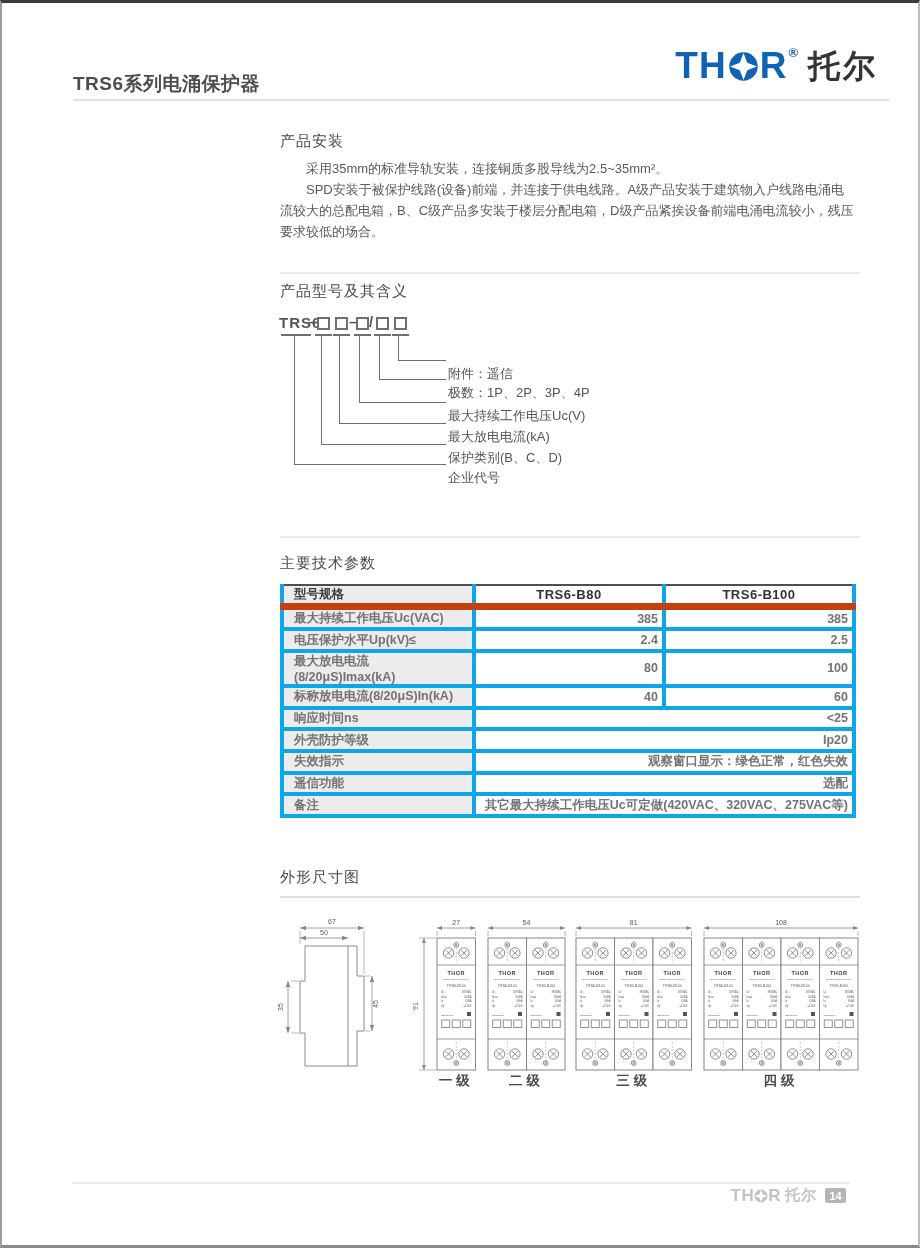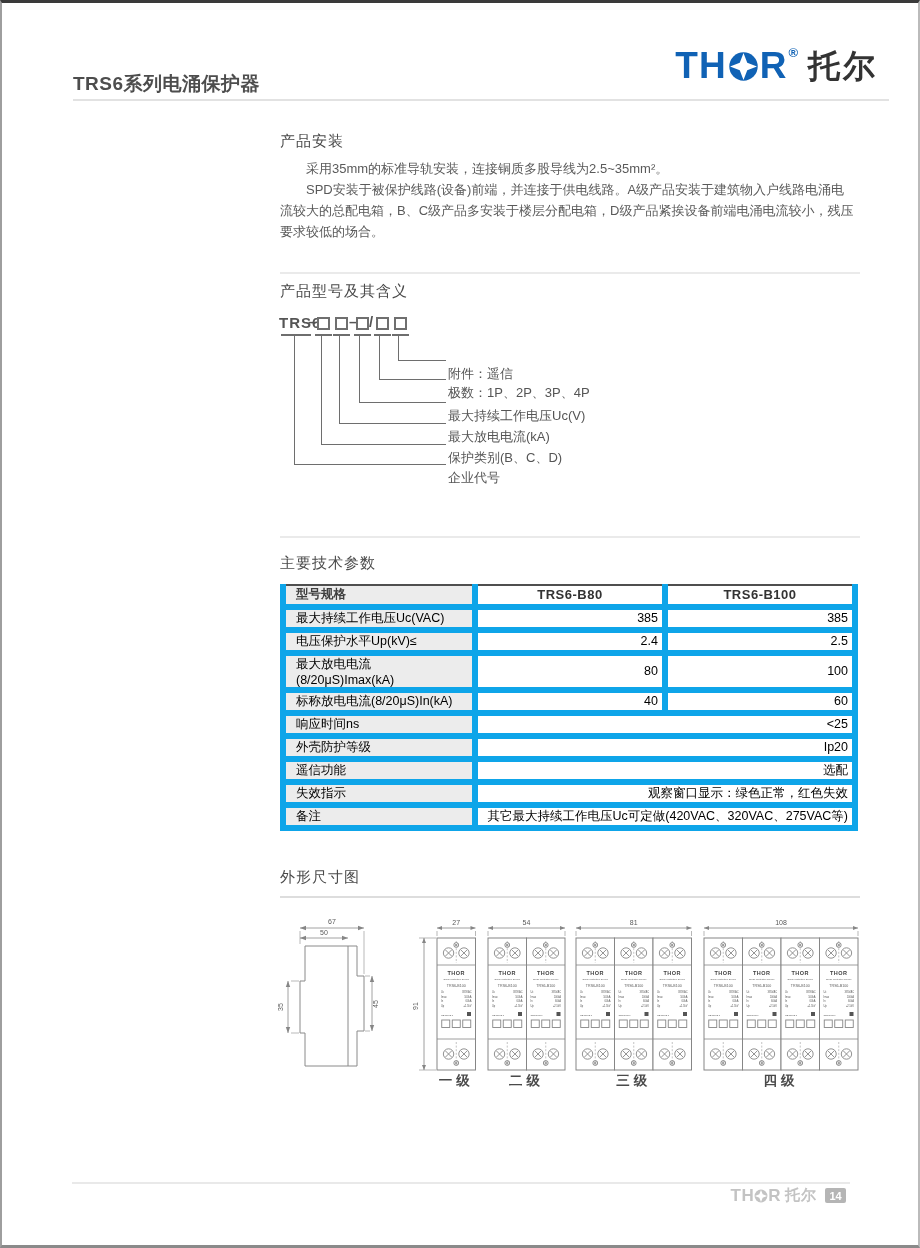--- a/index.html
+++ b/index.html
@@ -30,23 +30,23 @@
   
   .mcode{position:absolute;font-size:15px;font-weight:600;color:#555;letter-spacing:1px;line-height:1;}
   .mbox{position:absolute;width:13px;height:13px;border:2px solid #6f6f6f;background:#fff;}
   .seat{position:absolute;height:1.5px;background:#6e6e6e;}
   .conn{position:absolute;border-left:1.5px solid #6e6e6e;border-bottom:1.5px solid #6e6e6e;}
   .callout{position:absolute;left:446px;font-size:13px;color:#555;white-space:nowrap;margin-top:12px;}
 
   
   #spec-table{position:absolute;left:278px;top:581px;width:572px;border-collapse:collapse;table-layout:fixed;
               border-left:1px solid #b3b3b3;border-right:1px solid #b3b3b3;}
-  #spec-table th,#spec-table td{border:6px solid #0ea5e9;height:21.7px;font-weight:normal;
-              font-size:12.5px;color:#000000;padding:0 10px;}
-  #spec-table thead th{border-top:2px solid #4f4f4f;border-bottom:1px solid #c2410c;}
+  #spec-table th,#spec-table td{border:4px solid #0ea5e9;height:21.7px;font-weight:bold;
+              font-size:12.5px;color:#737373;padding:0 10px;}
+  #spec-table thead th{border-top:2px solid #4f4f4f;border-bottom:7px solid #c2410c;}
   #spec-table .lbl{background:var(--table-label-bg);text-align:left;}
   #spec-table thead .lbl{font-weight:bold;color:#3f3f3f;}
   #spec-table .hmodel{font-weight:bold;color:#333;text-align:center;font-size:13px;letter-spacing:.5px;}
   #spec-table .val{text-align:right;padding:0 4px;}
 
   
   #dims-svg{position:absolute;left:270px;top:905px;width:600px;height:180px;}
   .dims-rule{position:absolute;left:278px;top:893px;width:580px;height:1.5px;background:#ddd;}
 
   
@@ -162,26 +162,26 @@
       </tr>
       <tr>
         <td class="lbl">响应时间ns</td>
         <td class="val" colspan="2">&lt;25</td>
       </tr>
       <tr>
         <td class="lbl">外壳防护等级</td>
         <td class="val" colspan="2">Ip20</td>
       </tr>
       <tr>
+        <td class="lbl">失效指示</td>
+        <td class="val" colspan="2">观察窗口显示：绿色正常，红色失效</td>
+      </tr>
+      <tr>
         <td class="lbl">遥信功能</td>
         <td class="val" colspan="2">选配</td>
-      </tr>
-      <tr>
-        <td class="lbl">失效指示</td>
-        <td class="val" colspan="2">观察窗口显示：绿色正常，红色失效</td>
       </tr>
       <tr>
         <td class="lbl">备注</td>
         <td class="val" colspan="2">其它最大持续工作电压Uc可定做(420VAC、320VAC、275VAC等)</td>
       </tr>
     </tbody>
   </table>
 
   <div class="sec-title" style="left:278px;top:865px;">外形尺寸图</div>
   <div class="dims-rule"></div>

